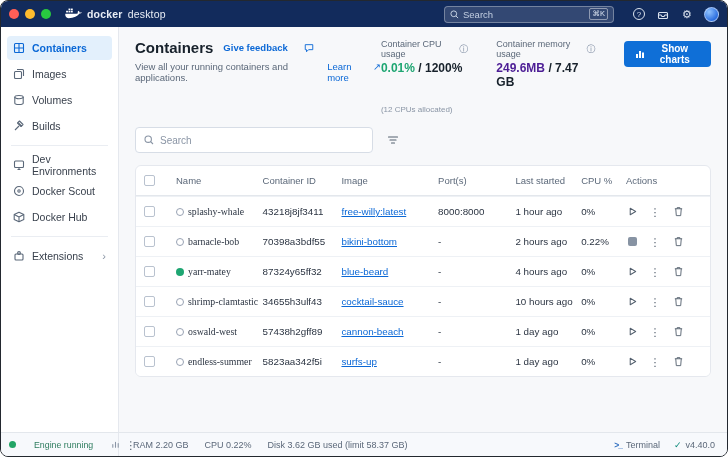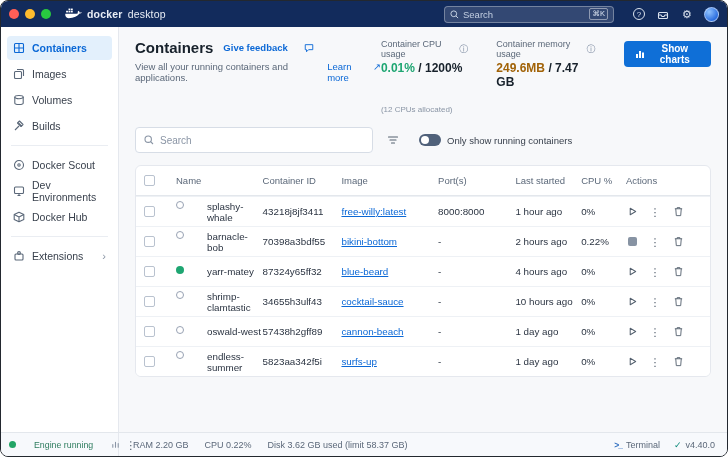--- a/index.html
+++ b/index.html
@@ -41,21 +41,21 @@
   .title-row h1 { font-size:15px; color:#17212b; font-weight:700; }
   .feedback { display:flex; align-items:center; gap:16px; color:#0b68d6; font-size:9.5px; text-decoration:none; cursor:pointer;font-weight:bold; }
   .subtitle { margin-top:5px; font-size:9.5px; color:#5b6879; display:flex; gap:4px; align-items:center; }
   .subtitle a { color:#0b68d6; text-decoration:none; display:flex; gap:3px; cursor:pointer; }
   .ph-right { display:flex; gap:28px; align-items:flex-start; }
   .stat { display:flex; flex-direction:column; gap:2px; }
   .stat-label { font-size:9px; color:#5b6879; display:flex; align-items:center; gap:3px; }
   .info { color:#7c8aa0; font-size:9px; cursor:pointer; }
   .stat-value { font-size:12px; font-weight:700; color:#17212b; }
   .stat-value .green { color:#1ea672; }
-  .stat-value .teal { color:#a16207;text-align:right; }
+  .stat-value .teal { color:#4c1d95;text-align:right; }
   .stat-note { font-size:8px; color:#8a95a5;margin-top:28px; }
   .btn-primary { display:flex; align-items:center; gap:5px; height:26px; padding:0 11px; background:#0f6fd7; color:#fff; border:none; border-radius:4px; font-size:10px; font-weight:600; font-family:inherit; cursor:pointer; margin-top:2px; }
 
   
   .toolbar { margin-top:13px; display:flex; align-items:center; gap:10px; }
   .tb2-search { width:238px; height:26px; background:#fff; border:1px solid #d7dde6; border-radius:4px; display:flex; align-items:center; gap:6px; padding:0 8px; }
   .tb2-search input { flex:1; min-width:0; border:none; outline:none; font-size:10px; color:#17212b; font-family:inherit; background:transparent; }
   .tb2-search input::placeholder { color:#8a95a5; }
   .filter-btn { width:20px; height:20px; display:flex; align-items:center; justify-content:center; cursor:pointer; color:#54606e; }
   .toggle-wrap { display:flex; align-items:center; gap:6px; margin-left:6px; }
@@ -63,21 +63,21 @@
   .toggle .knob { position:absolute; top:2px; left:2px; width:8px; height:8px; background:#fff; border-radius:50%; }
   .toggle-label { font-size:9.5px; color:#39414d; }
 
   
   .table { margin-top:12px; background:#fff; border:1px solid #e5e8ee; border-radius:6px; overflow:hidden; }
   .t-head, .t-row { display:grid; grid-template-columns: 32px 1.12fr 1.02fr 1.25fr 1fr .85fr .58fr 76px; align-items:center; height:30px; padding:0 8px; }
   .t-head { font-size:9.5px; color:#5b6879; border-bottom:1px solid #e3e7ec; }
   .t-row { font-size:9.8px; color:#2b3442; border-top:1px solid #eef1f5; background:#fff; }
   .t-row:first-of-type { border-top:none; }
   .cb { width:11px; height:11px; border:1px solid #b9c2cf; border-radius:2px; background:#fff; cursor:pointer; }
-  .name-cell { display:flex; align-items:flex-start; gap:23px; }
+  .name-cell { display:flex; align-items:center; gap:4px;font-family:Liberation Serif, serif; }
   .dot { width:8px; height:8px; border-radius:50%; border:1.5px solid #98a2b3; flex:0 0 8px; }
   .dot.running { border:none; background:#1ea672; }
   .img-link { color:#0b68d6; text-decoration:underline; cursor:pointer; font-size:9.8px; }
   .actions { display:flex; align-items:center; gap:11px; }
   .act { display:flex; align-items:center; justify-content:center; width:12px; height:12px; cursor:pointer; color:#54606e; }
   .kebab-t { font-size:11px; color:#54606e; line-height:12px; }
   .stop-sq { width:9px; height:9px; background:#8793a3; border-radius:2px; display:inline-block; }
 
   
   .statusbar { height:24px; flex:0 0 24px; background:#f7f9fc; border-top:1px solid #e3e7ec; display:flex; align-items:center; font-size:9px; color:#5b6879; }
@@ -185,34 +185,34 @@
             <svg width="12" height="12" viewBox="0 0 12 12" fill="none" stroke="currentColor" stroke-width="1.1" stroke-linejoin="round">
               <path d="M2 10l4-4M5.5 3l3.5 3.5M4.5 3l2-2 3.5 3.5-2 2z"></path>
             </svg>
           </span>
         <span>Builds</span>
       </div>
       <div class="sb-divider"></div>
       <div class="sb-item">
         <span class="sb-ico">
             <svg width="12" height="12" viewBox="0 0 12 12" fill="none" stroke="currentColor" stroke-width="1.1">
+              <rect x="1.5" y="2" width="9" height="6.5" rx="1"></rect>
+              <path d="M4.5 10.5h3M6 8.5v2"></path>
+            </svg>
+          </span>
+        <span>Dev Environments</span>
+      </div>
+      <div class="sb-item">
+        <span class="sb-ico">
+            <svg width="12" height="12" viewBox="0 0 12 12" fill="none" stroke="currentColor" stroke-width="1.1">
               <circle cx="6" cy="6" r="4.5"></circle>
               <circle cx="6" cy="6" r="1.2"></circle>
             </svg>
           </span>
         <span>Docker Scout</span>
-      </div>
-      <div class="sb-item">
-        <span class="sb-ico">
-            <svg width="12" height="12" viewBox="0 0 12 12" fill="none" stroke="currentColor" stroke-width="1.1">
-              <rect x="1.5" y="2" width="9" height="6.5" rx="1"></rect>
-              <path d="M4.5 10.5h3M6 8.5v2"></path>
-            </svg>
-          </span>
-        <span>Dev Environments</span>
       </div>
       <div class="sb-item">
         <span class="sb-ico">
             <svg width="12" height="12" viewBox="0 0 12 12" fill="none" stroke="currentColor" stroke-width="1.1" stroke-linejoin="round">
               <path d="M6 1.2 10.8 3.6v4.8L6 10.8 1.2 8.4V3.6z"></path>
               <path d="M1.2 3.6 6 6l4.8-2.4M6 6v4.8"></path>
             </svg>
           </span>
         <span>Docker Hub</span>
       </div>
@@ -293,26 +293,20 @@
             </span>
           <input placeholder="Search" style="">
         </div>
         <span class="filter-btn">
           <span>
               <svg width="12" height="12" viewBox="0 0 12 12" stroke="#54606e" stroke-width="1.2" stroke-linecap="round">
                 <path d="M1.5 3h9M3 6h6M4.5 9h3"></path>
               </svg>
             </span>
         </span>
-        <span class="toggle-wrap">
-          <span class="toggle">
-              <span class="knob"></span>
-            </span>
-          <span class="toggle-label">Only show running containers</span>
-        </span>
       </div>
 
       <div class="table">
         <div class="t-head">
           <span class="cb"></span>
           <span>Name</span>
           <span>Container ID</span>
           <span>Image</span>
           <span>Port(s)</span>
           <span>Last started</span>

